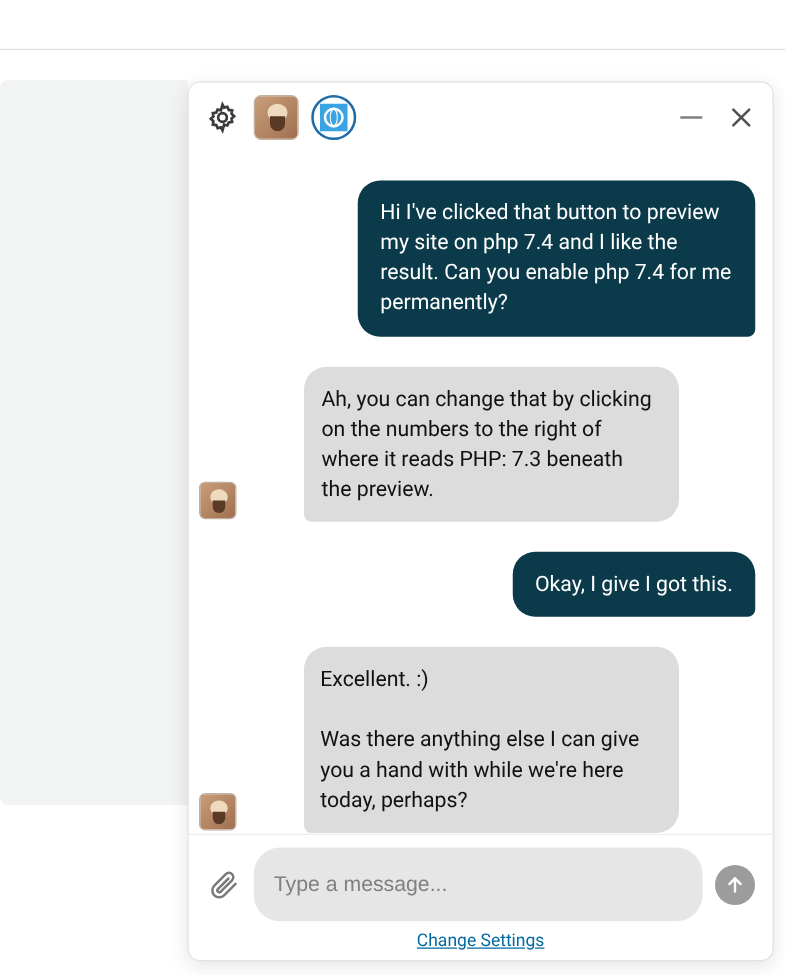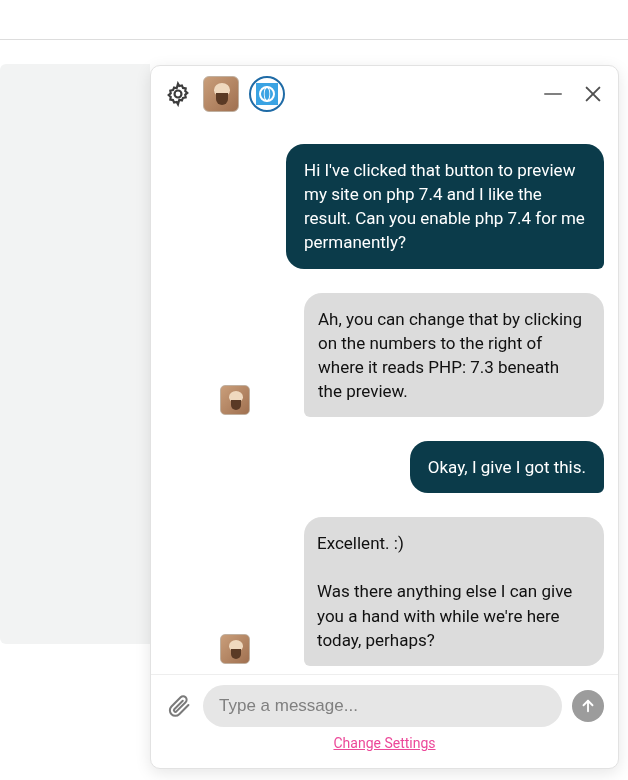--- a/index.html
+++ b/index.html
@@ -156,21 +156,21 @@
       overflow-y: auto;
       padding: 22px 14px 8px 8px;
     }
     .msg-row {
       display: flex;
       align-items: flex-end;
       margin-bottom: 24px;
       gap: 6px;
     }
     .msg-row.user { justify-content: flex-end; }
-    .msg-row.agent { justify-content: flex-end; }
+    .msg-row.agent { justify-content: flex-start; }
     .msg-avatar {
       width: 30px;
       height: 30px;
       border-radius: 5px;
       flex-shrink: 0;
       background: linear-gradient(135deg, #c99e7a 0%, #a07050 100%);
       position: relative;
       overflow: hidden;
       border: 1px solid #c0b0a0;
       margin-bottom: 2px;
@@ -228,21 +228,21 @@
       height: 28px;
       color: #7a7a7a;
       cursor: pointer;
       display: flex;
       align-items: center;
       justify-content: center;
     }
     .attach-icon svg { width: 24px; height: 24px; }
     .msg-input {
       flex: 1;
-      height: 42px;
+      height: 59px;
       border: none;
       background: #e6e6e6;
       border-radius: 21px;
       padding: 0 16px;
       font-size: 17px;
       color: #0f766e;
       outline: none;
     }
     .msg-input::placeholder { color: #808080; }
     .send-btn {
@@ -255,24 +255,24 @@
       display: flex;
       align-items: center;
       justify-content: center;
       color: #fff;
     }
     .send-btn svg { width: 18px; height: 18px; }
     .settings-link {
       display: block;
       text-align: center;
       font-size: 14px;
-      color: #ec4899;
+      color: #0369a1;
       text-decoration: underline;
       margin-top: 8px;
-      margin-bottom: 14px;
+      margin-bottom: 4px;
       cursor: pointer;
     }
   </style>
 </head>
 <body>
 
 <div class="page-bg-top-border"></div>
 <div class="page-bg-panel"></div>
 
 <div class="chat-widget">

